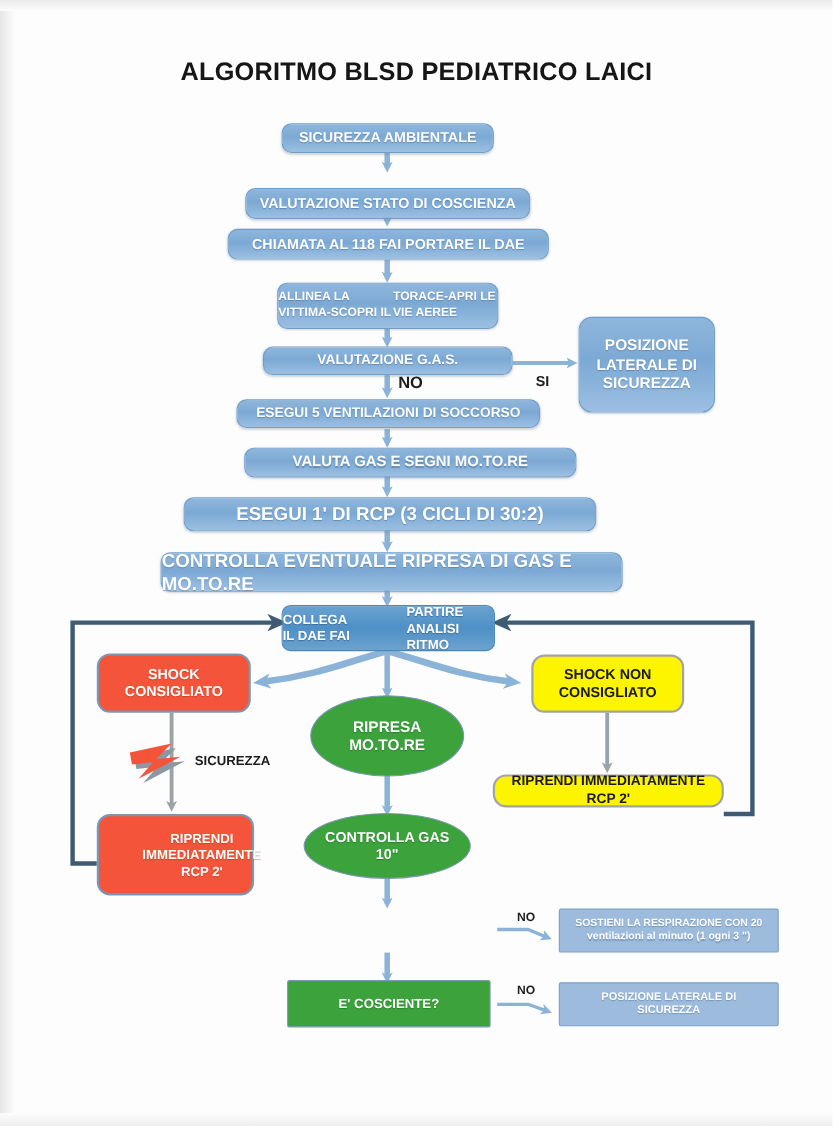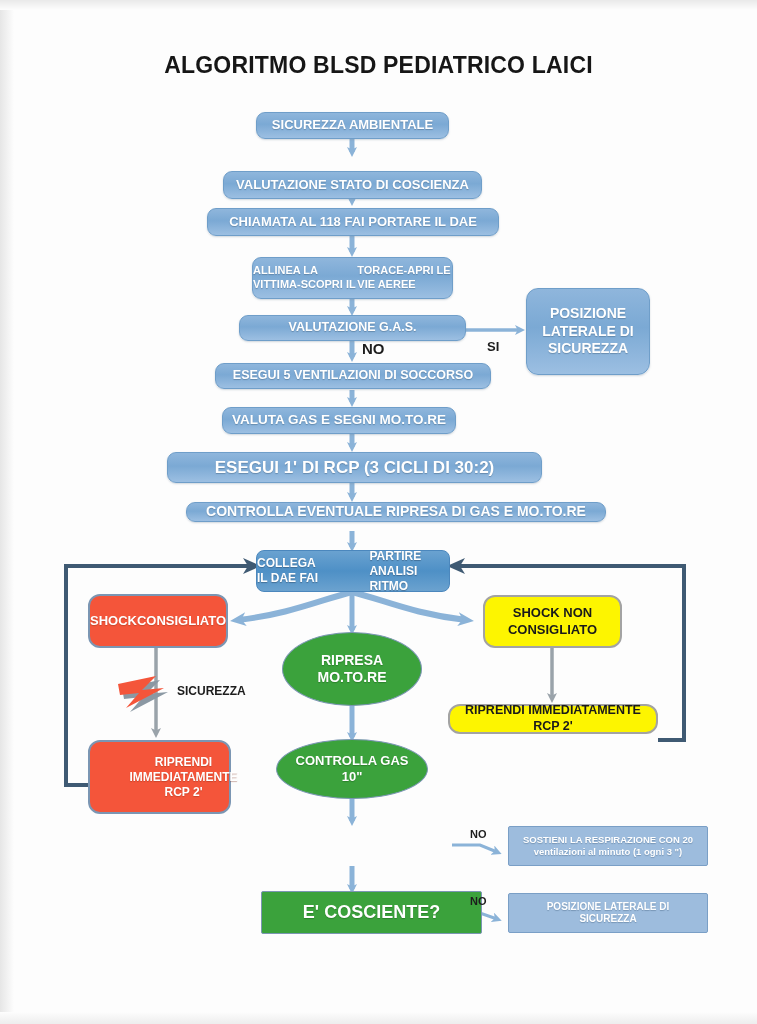--- a/index.html
+++ b/index.html
@@ -224,38 +224,38 @@
   <div class="node blue" style="left:526px; top:288px; width:124px; height:87px; font-size:14px; flex-direction:column; border-radius:12px;">
     <span>POSIZIONE</span>
     <span>LATERALE DI</span>
     <span>SICUREZZA</span>
   </div>
 
   <div class="node blue" style="left:215px; top:363px; width:276px; height:26px; font-size:12.5px;">
     <span>ESEGUI 5 VENTILAZIONI DI SOCCORSO</span>
   </div>
 
-  <div class="node blue" style="left:222px; top:407px; width:234px; height:27px; font-size:13.5px;">
+  <div class="node blue" style="left:222px; top:407px; width:302px; height:27px; font-size:13.5px;">
     <span>VALUTA GAS E SEGNI MO.TO.RE</span>
   </div>
 
   <div class="node blue" style="left:167px; top:452px; width:375px; height:31px; font-size:17px;">
     <span>ESEGUI  1' DI RCP (3 CICLI DI 30:2)</span>
   </div>
 
-  <div class="node blue" style="left:146px; top:502px; width:420px; height:20px; font-size:14px;margin-left:40px;">
+  <div class="node blue" style="left:146px; top:502px; width:420px; height:36px; font-size:17px;">
     <span>CONTROLLA EVENTUALE RIPRESA DI GAS E MO.TO.RE</span>
   </div>
 
   <div class="node blue-dark" style="left:256px; top:550px; width:194px; height:42px; font-size:12px; flex-direction:row;gap:45px;">
     <span>COLLEGA IL DAE FAI</span>
     <span>PARTIRE ANALISI RITMO</span>
   </div>
 
-  <div class="node red" style="left:88px; top:594px; width:140px; height:54px; font-size:13px; flex-direction:row;">
+  <div class="node red" style="left:88px; top:594px; width:140px; height:54px; font-size:13px; flex-direction:column;">
     <span>SHOCK</span>
     <span>CONSIGLIATO</span>
   </div>
 
   <div class="node yellow" style="left:483px; top:595px; width:139px; height:53px; font-size:13px; flex-direction:column;">
     <span>SHOCK NON</span>
     <span>CONSIGLIATO</span>
   </div>
 
   <div class="node red" style="left:88px; top:740px; width:143px; height:74px; font-size:12px; flex-direction:column;padding-left:48px;">
@@ -273,21 +273,21 @@
     <span>RIPRESA</span>
     <span>MO.TO.RE</span>
   </div>
 
   <div class="node oval" style="left:276px; top:739px; width:152px; height:60px; font-size:13px; flex-direction:column;">
     <span>CONTROLLA GAS</span>
     <span>10"</span>
   </div>
 
 
-  <div class="node green" style="left:261px; top:891px; width:221px; height:43px; font-size:18px;">
+  <div class="node green" style="left:261px; top:891px; width:185px; height:43px; font-size:12px;">
     <span>E' COSCIENTE?</span>
   </div>
 
   <div class="node blue-flat" style="left:508px; top:826px; width:200px; height:40px; font-size:9.5px; flex-direction:column;">
     <span>SOSTIENI LA RESPIRAZIONE CON 20</span>
     <span>ventilazioni al minuto (1 ogni 3 ")</span>
   </div>
 
   <div class="node blue-flat" style="left:508px; top:893px; width:200px; height:40px; font-size:10px; flex-direction:column;">
     <span>POSIZIONE LATERALE DI</span>

